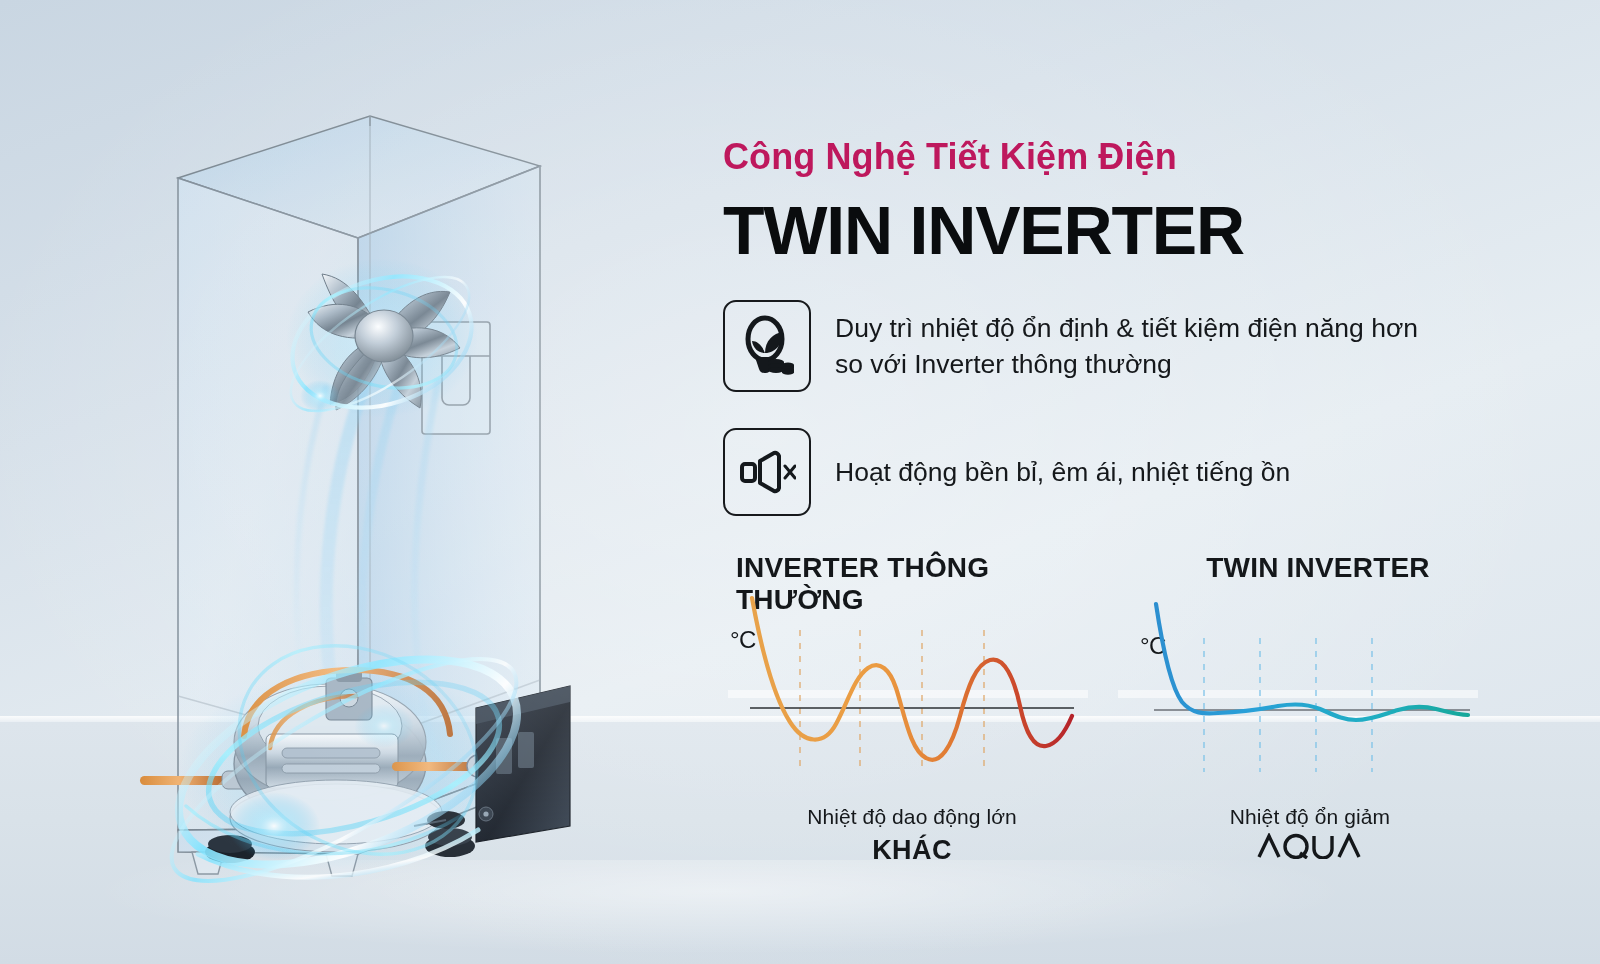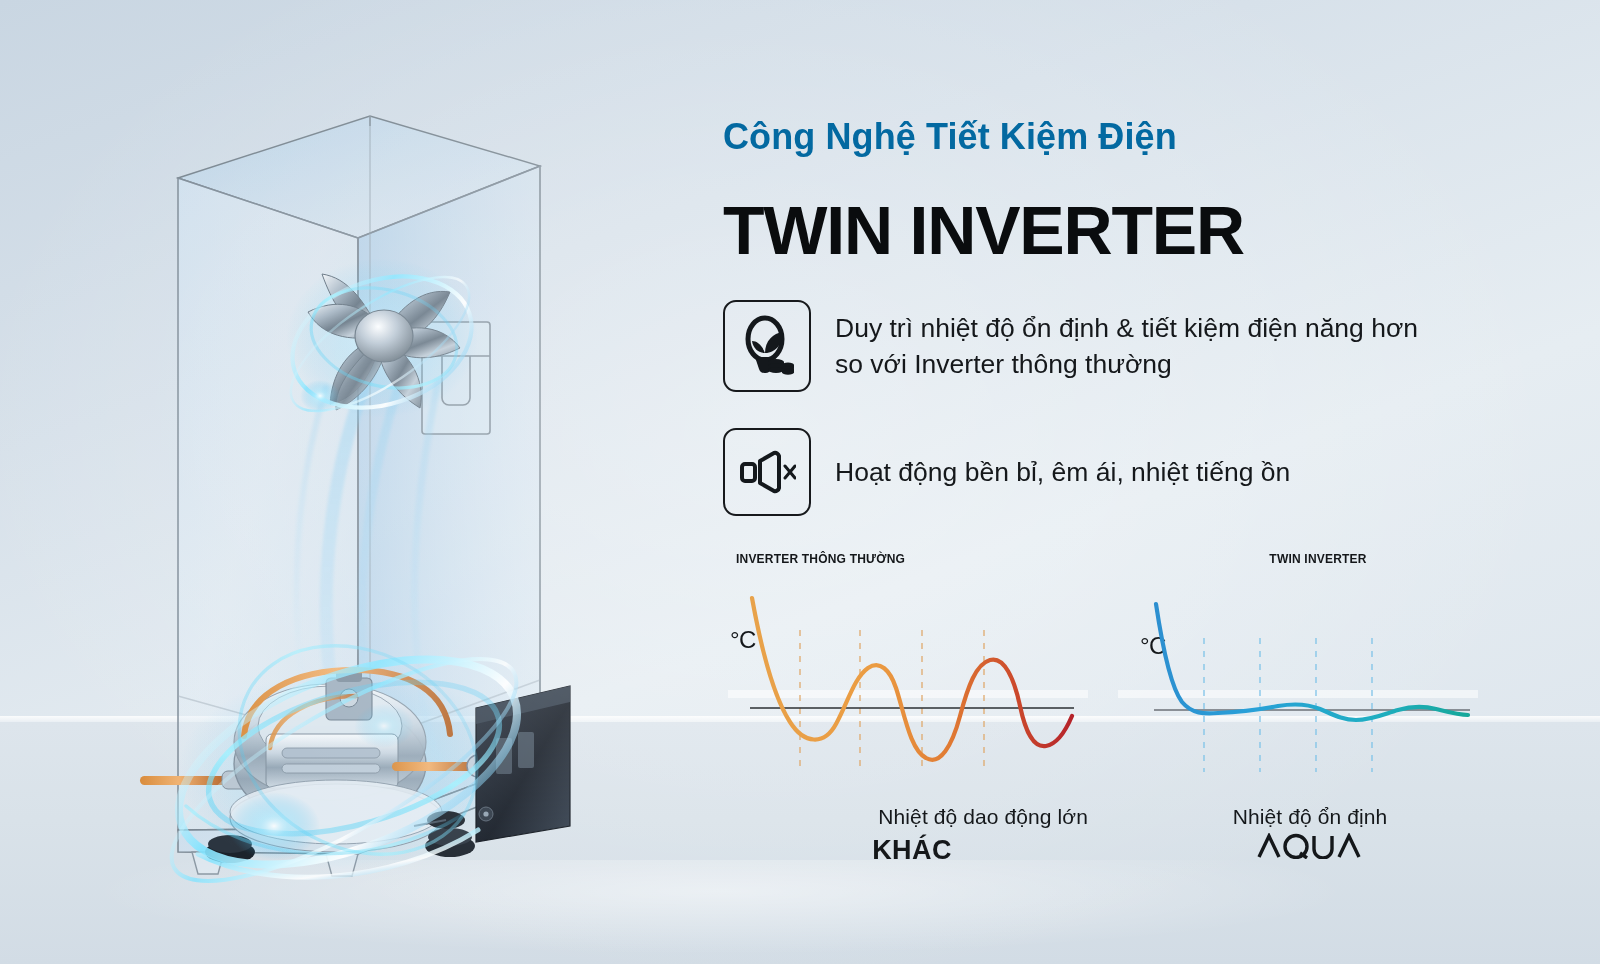--- a/index.html
+++ b/index.html
@@ -39,22 +39,22 @@
   }
 
   
   #fridge { position:absolute; left:120px; top:70px; width:520px; height:830px; }
   #fridge svg { width:100%; height:100%; overflow:visible; }
 
   
   #content { position:absolute; left:718px; top:0; width:882px; height:964px; }
 
   .eyebrow {
-    position:absolute; left:5px; top:116px;
-    font-size:36px; font-weight:bold; color:#0369a1; letter-spacing:.1px;
+    position:absolute; left:5px; top:136px;
+    font-size:36px; font-weight:bold; color:#be185d; letter-spacing:.1px;
   }
   .bigtitle {
     position:absolute; left:5px; top:196px;
     font-size:68px; font-weight:bold; color:#0a0c0e;
     letter-spacing:-1.2px; line-height:1;
   }
 
   
   .feat { position:absolute; display:flex; align-items:center; gap:24px; }
   #feat0 { left:5px; top:300px; }
@@ -69,38 +69,38 @@
   .feattext {
     font-size:26.5px; line-height:1.36; color:#15181b; max-width:600px;
   }
 
   
   #charts { position:absolute; left:0px; top:552px; width:882px; height:330px; }
   .chartblock { position:absolute; top:0; width:360px; }
   #chart-left  { left:10px; }
   #chart-right { left:400px; }
   .charthead {
-    font-size:12px; font-weight:bold; color:#14171a;
+    font-size:28px; font-weight:bold; color:#14171a;
     letter-spacing:.2px; text-align:center; height:30px;
   }
   #chart-left  .charthead { text-align:left; padding-left:8px; }
   #chart-right .charthead { text-align:center; padding-left:40px; }
   .plot { position:relative; width:360px; height:215px; }
   .plot svg { position:absolute; left:0; top:0; overflow:visible; }
   .degc {
     position:absolute; font-size:24px; color:#15181b;
     letter-spacing:-.5px;
   }
   #chart-left  .degc { left:2px;  top:44px; }
   #chart-right .degc { left:22px; top:50px; }
   .caption {
     text-align:center; font-size:21px; color:#15181b;
     margin-top:8px; letter-spacing:.1px;
   }
-  #chart-left  .caption { padding-left:8px;text-align:right; }
+  #chart-left  .caption { padding-left:8px; }
   #chart-right .caption { padding-left:24px; }
   .brandlabel {
     text-align:center; font-size:27px; font-weight:bold;
     color:#14171a; margin-top:6px; letter-spacing:.4px;
   }
   #chart-left  .brandlabel { padding-left:8px; }
   .aqualogo {
     text-align:center; margin-top:4px; padding-left:24px;
   }
   .aqualogo svg { display:inline-block; }
@@ -449,21 +449,21 @@
 
           <line x1="36" y1="20" x2="36" y2="190" stroke="url(#rAxis)" stroke-width="3.2"></line>
           <line x1="36" y1="190" x2="352" y2="190" stroke="url(#rAxis)" stroke-width="3.2"></line>
 
           <path d="M38,22 C44,62 52,104 64,120 C74,132 86,132 100,131
                    C122,130 140,128 160,124 C178,121 190,122 202,127
                    C214,132 224,138 238,138 C254,138 266,132 280,128
                    C294,124 306,124 318,127 C330,130 340,133 350,133" fill="none" stroke="url(#rCurve)" stroke-width="4.2" stroke-linecap="round" stroke-linejoin="round"></path>
         </svg>
       </div>
-      <div class="caption">Nhiệt độ ổn định</div>
+      <div class="caption">Nhiệt độ ổn giảm</div>
       <div class="aqualogo">
         <svg width="108" height="26" viewBox="0 0 108 26">
           <g fill="none" stroke="#14171a" stroke-width="3.4" stroke-linejoin="miter" stroke-linecap="butt">
 
             <path d="M3,24 L13,3 L23,24"></path>
 
             <ellipse cx="40" cy="13.5" rx="11" ry="11"></ellipse>
             <path d="M44,20 L51,25"></path>
 
             <path d="M58,3 L58,16 a9,9 0 0 0 18,0 L76,3"></path>

